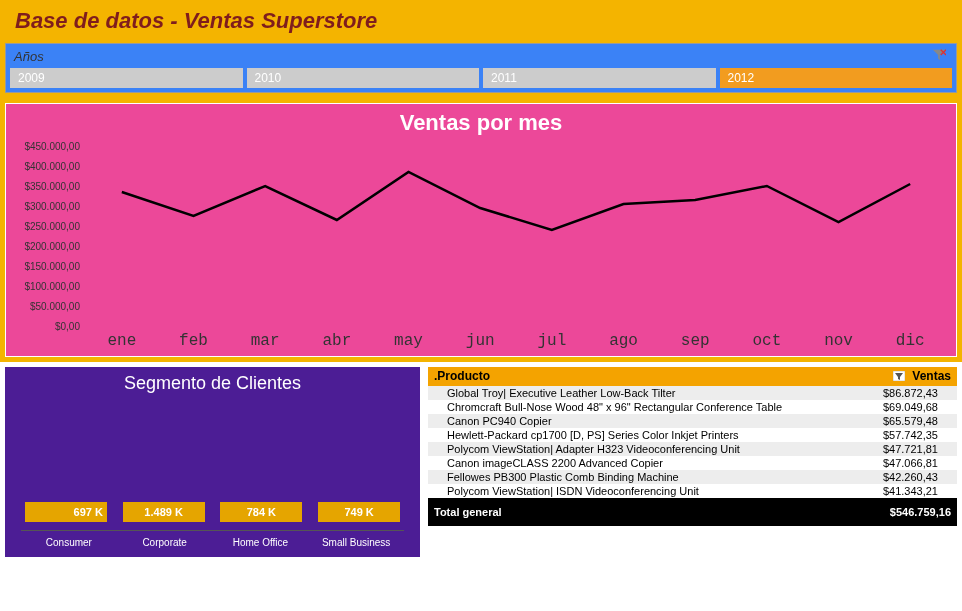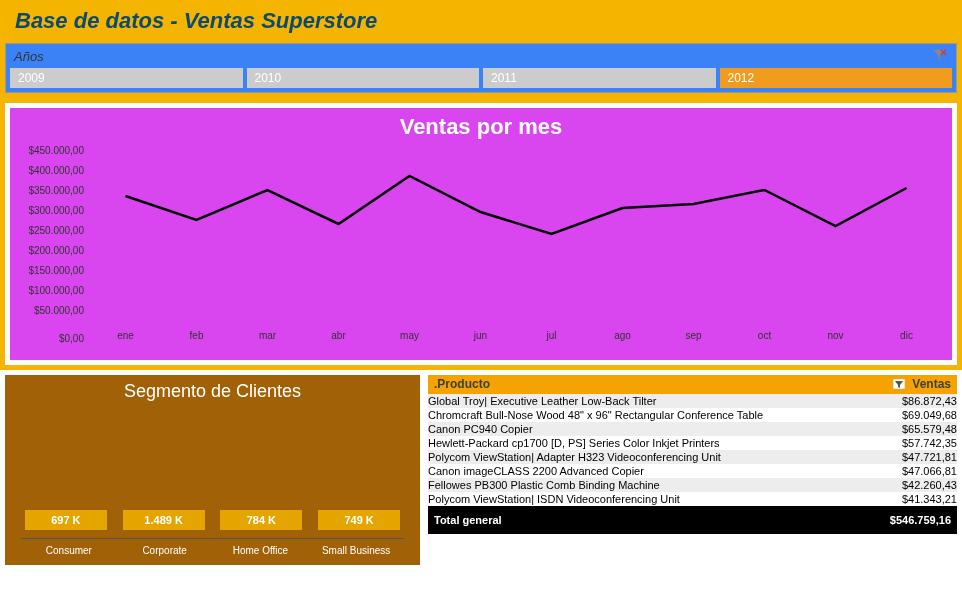--- a/index.html
+++ b/index.html
@@ -12,21 +12,21 @@
     overflow: hidden;
   }
   .header {
     background: #f4b400;
     padding: 8px 15px 4px 15px;
   }
   .title {
     font-size: 22px;
     font-weight: bold;
     font-style: italic;
-    color: #0c4a6e;
+    color: #7f1d1d;
   }
   .slicer-wrap {
     background: #f4b400;
     padding: 5px;
   }
   .slicer {
     background: #3b82f6;
     border: 1px solid #999;
     padding: 4px;
   }
@@ -60,22 +60,22 @@
   }
   .slicer-item.selected {
     background: #f29c1f;
     color: #fff;
   }
   .chart-wrap {
     background: #f4b400;
     padding: 5px;
   }
   .chart-panel {
-    background: #d946ef;
-    border: 5px solid #ffffff;
+    background: #ec4899;
+    border: 1px solid #ffffff;
   }
   .chart-title {
     text-align: center;
     font-size: 22px;
     font-weight: bold;
     color: #fff;
     padding: 6px 0 10px 0;
   }
   .chart-area {
     position: relative;
@@ -96,41 +96,43 @@
     position: absolute;
     right: 4px;
     transform: translateY(-50%);
   }
   .plot {
     position: relative;
     height: 180px;
   }
   .x-labels {
     display: flex;
-    font-size: 10px;
+    margin-top: 6px;
+    font-size: 16px;
     color: #333;
+    font-family: Liberation Mono, monospace;
   }
   .x-label {
     flex: 1;
     text-align: center;
   }
   svg.line-chart {
     position: absolute;
     top: 0; left: 0;
     width: 100%; height: 100%;
   }
 
   .bottom {
     display: flex;
     gap: 8px;
     padding: 5px;
   }
   .segment-panel {
     flex: 0 0 415px;
-    background: #a16207;
+    background: #4c1d95;
     color: #fff;
     padding: 6px 10px 4px 10px;
     height: 190px;
   }
   .segment-title {
     text-align: center;
     font-size: 18px;
     color: #fff;
     margin-bottom: 6px;
   }
@@ -175,39 +177,39 @@
   .table-panel {
     flex: 1;
     font-size: 11px;
   }
   .prod-table {
     width: 100%;
     border-collapse: collapse;
   }
   .prod-table thead th {
     background: #f4a300;
-    color: #404040;
+    color: #000000;
     text-align: left;
     padding: 2px 6px;
     font-weight: bold;
     font-size: 12px;
   }
   .prod-table thead th.right {
     text-align: right;
     white-space: nowrap;
   }
   .filter-icon {
     display: inline-block;
     vertical-align: middle;
     margin-right: 4px;
   }
   .prod-table tbody tr:nth-child(odd) { background: #ededed; }
   .prod-table tbody tr:nth-child(even) { background: #ffffff; }
   .prod-table td {
-    padding: 1px 0;
+    padding: 1px 19px;
     color: #000;
     white-space: nowrap;
     overflow: hidden;
     text-overflow: ellipsis;
     max-width: 390px;
   }
   .prod-table td.right { text-align: right; }
   .prod-table tfoot td {
     background: #000;
     color: #fff;
@@ -241,21 +243,21 @@
         <div class="slicer-item selected">2012</div>
       </div>
   </div>
 </div>
 
 <div class="chart-wrap">
   <div class="chart-panel">
     <div class="chart-title">Ventas por mes</div>
     <div class="chart-area">
       <div class="y-labels">
-          <span class="y-label" style="top: 180px; margin-top: 8px;">$0,00</span>
+          <span class="y-label" style="top: 180px;">$0,00</span>
           <span class="y-label" style="top: 160px;">$50.000,00</span>
           <span class="y-label" style="top: 140px;">$100.000,00</span>
           <span class="y-label" style="top: 120px;">$150.000,00</span>
           <span class="y-label" style="top: 100px;">$200.000,00</span>
           <span class="y-label" style="top: 80px;">$250.000,00</span>
           <span class="y-label" style="top: 60px;">$300.000,00</span>
           <span class="y-label" style="top: 40px;">$350.000,00</span>
           <span class="y-label" style="top: 20px;">$400.000,00</span>
           <span class="y-label" style="top: 0px;">$450.000,00</span>
         </div>
@@ -281,21 +283,21 @@
     </div>
   </div>
 </div>
 
 <div class="bottom">
 
   <div class="segment-panel">
     <div class="segment-title">Segmento de Clientes</div>
     <div class="bars">
         <div class="bar-col">
-          <div class="bar" style="height: 46.4667%;">
+          <div class="bar" style="height: 46.4667%; justify-content: flex-end;">
             <span class="bar-label">697 K</span>
           </div>
         </div>
         <div class="bar-col">
           <div class="bar" style="height: 99.2667%;">
             <span class="bar-label">1.489 K</span>
           </div>
         </div>
         <div class="bar-col">
           <div class="bar" style="height: 52.2667%;">

